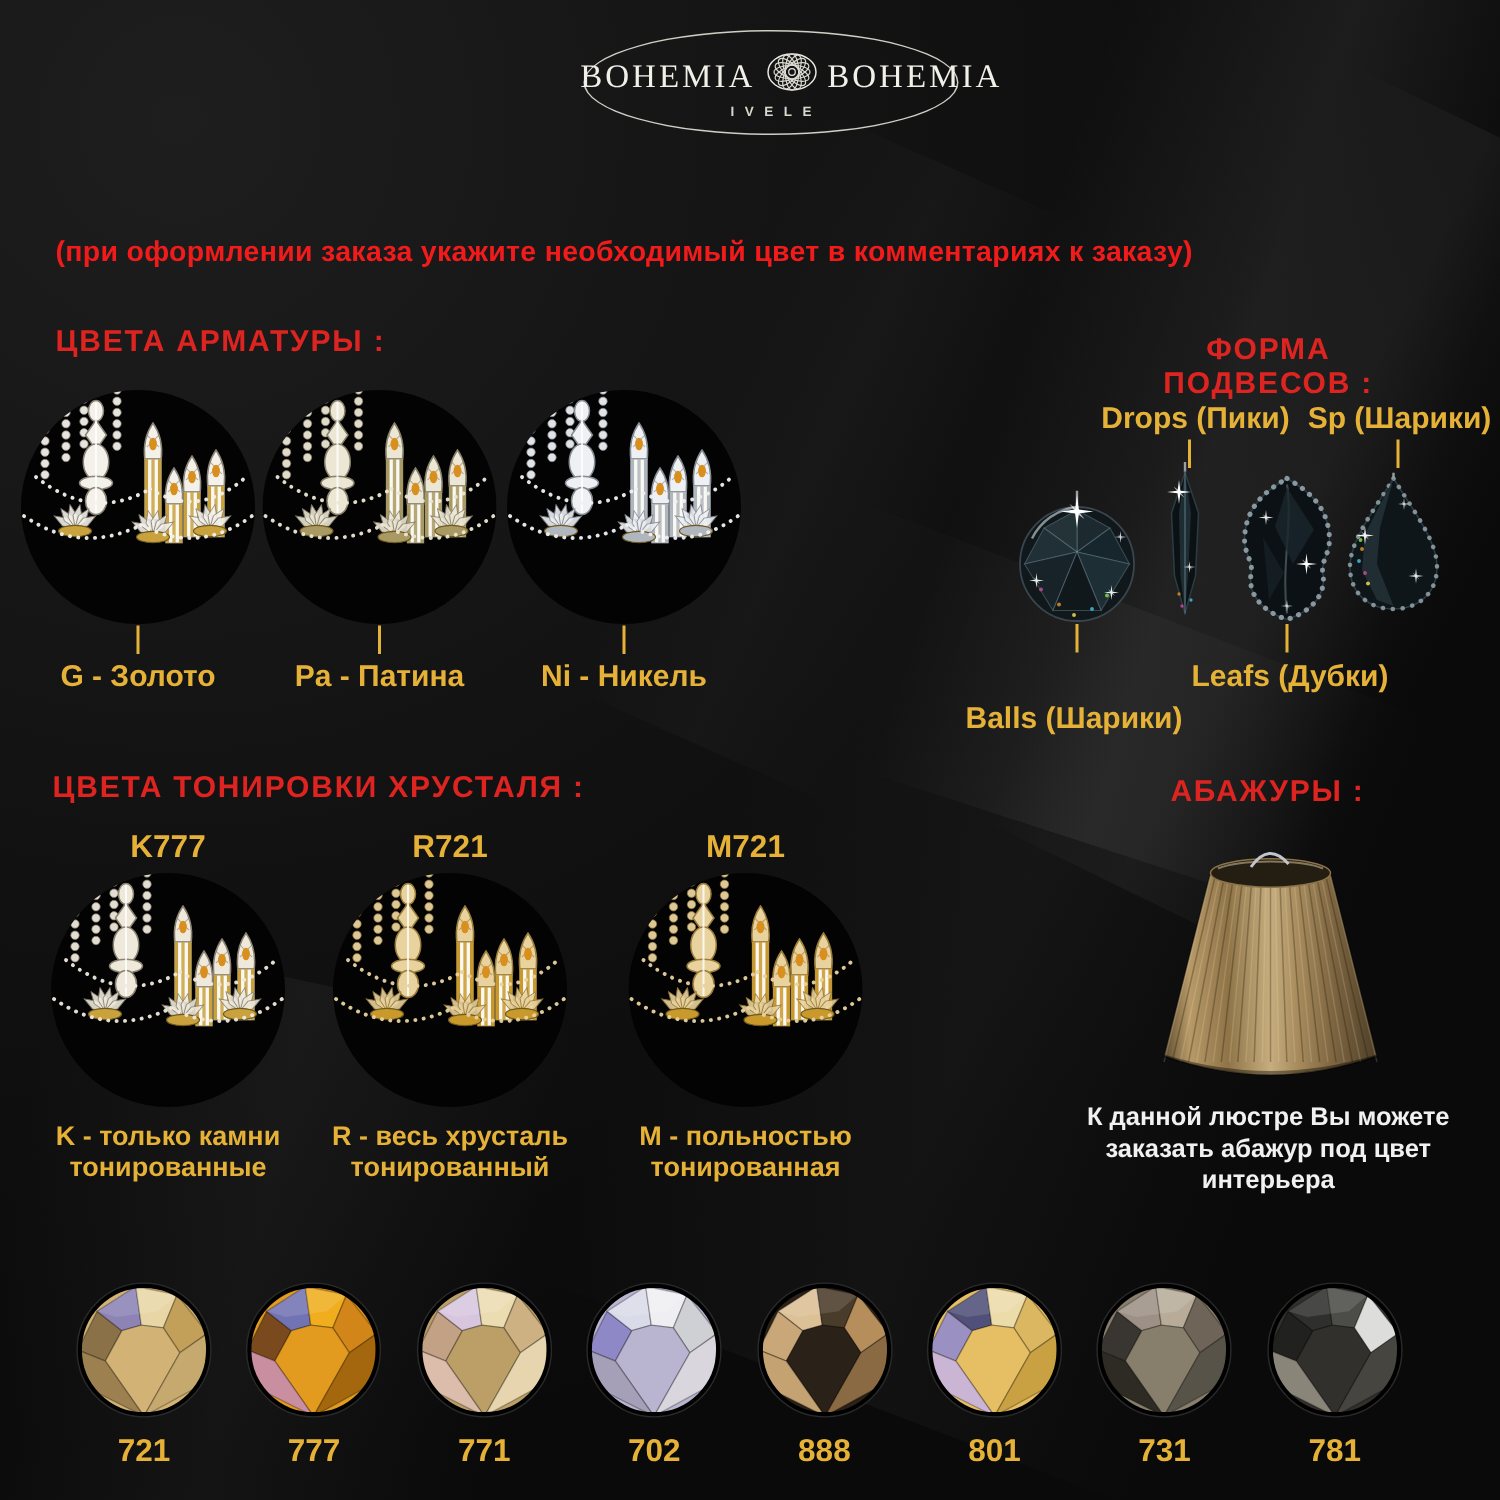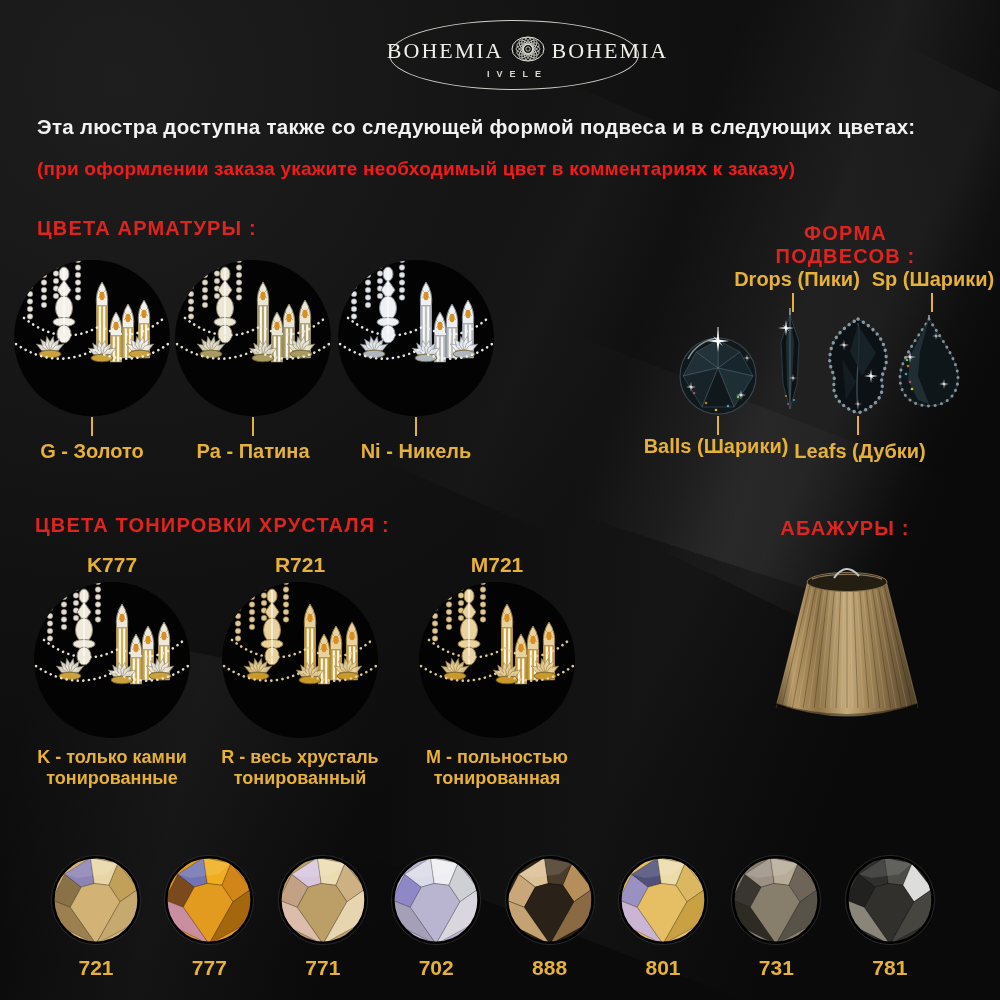--- a/index.html
+++ b/index.html
@@ -57,21 +57,20 @@
               <ellipse cx="18" cy="15" rx="12" ry="4.5" fill="none" stroke="#d9d9d0" stroke-width="0.8" transform="rotate(135 18 15)"></ellipse>
               <ellipse cx="18" cy="15" rx="12" ry="4.5" fill="none" stroke="#d9d9d0" stroke-width="0.8" transform="rotate(157.5 18 15)"></ellipse>
               <circle cx="18" cy="15" r="2.2" fill="none" stroke="#e8e8e0" stroke-width="0.8"></circle>
             </svg></span>
         <span class="logo-word">BOHEMIA</span>
       </div>
       <span class="logo-sub">IVELE</span>
     </div>
   </div>
 
-  <div class="abs intro-line">Эта люстра доступна также со следующей формой подвеса и в следующих цветах:</div>
   <div class="abs order-note" style="color: rgb(242, 27, 27);">(при оформлении заказа укажите необходимый цвет в комментариях к заказу)</div>
 
   <div class="abs sec-title" style="left: 37px; top: 217px; color: rgb(221, 36, 32);">ЦВЕТА АРМАТУРЫ :</div>
 
   <div class="abs sec-title ctr" style="left: 748px; top: 222px; width: 195px; color: rgb(221, 36, 32);">ФОРМА ПОДВЕСОВ :</div>
 
   <div class="abs sec-title" style="left: 35px; top: 514px; color: rgb(221, 36, 32);">ЦВЕТА  ТОНИРОВКИ  ХРУСТАЛЯ :</div>
 
   <div class="abs sec-title ctr" style="left: 770px; top: 517px; width: 150px; color: rgb(221, 36, 32);">АБАЖУРЫ :</div>
   <div class="abs" id="lampshade-box" style="left:772px;top:556px;"><svg width="150" height="178" viewBox="0 0 150 178">
@@ -112,20 +111,24 @@
         <line x1="102.6923076923077" y1="28" x2="124.15384615384616" y2="152" stroke="rgba(255,242,212,0.16)" stroke-width="1"></line>
         <line x1="105.76923076923077" y1="28" x2="129.6153846153846" y2="152" stroke="rgba(30,22,10,0.3)" stroke-width="1"></line>
         <line x1="108.84615384615385" y1="28" x2="135.0769230769231" y2="152" stroke="rgba(255,242,212,0.16)" stroke-width="1"></line>
         <line x1="111.92307692307693" y1="28" x2="140.53846153846155" y2="152" stroke="rgba(30,22,10,0.3)" stroke-width="1"></line>
         <line x1="115" y1="28" x2="146" y2="152" stroke="rgba(255,242,212,0.16)" stroke-width="1"></line>
         <path d="M4,148 Q75,170 146,148" fill="none" stroke="rgba(0,0,0,0.4)" stroke-width="2"></path>
         <ellipse cx="75" cy="26" rx="40" ry="9.5" fill="#241d12" stroke="#8a7448" stroke-width="1"></ellipse>
         <path d="M40,23 A40,9 0 0 1 110,23" fill="none" stroke="rgba(230,210,170,0.5)" stroke-width="1.4"></path>
         <path d="M62,22 Q74,5 87,20" fill="none" stroke="#c0c6cc" stroke-width="2"></path>
       </svg></div>
+  <div class="abs shade-note">
+    <div>К данной люстре Вы можете</div>
+    <div>заказать абажур под цвет интерьера</div>
+  </div>
 
 <div style="position: absolute; left: 14px; top: 260px; width: 156px; height: 156px;"><svg width="156" height="156" viewBox="0 0 156 156">
         <defs>
           <clipPath id="ccf0">
             <circle cx="78" cy="78" r="78"></circle>
           </clipPath>
         </defs>
         <circle cx="78" cy="78" r="78" fill="#030303"></circle>
         <g clip-path="url(#ccf0)">
           <circle cx="16" cy="4" r="2.8" fill="#f3f1ea" stroke="#8a8376" stroke-width="0.5" opacity="0.95"></circle>
@@ -829,21 +832,21 @@
         </g>
         <g transform="translate(41,21)" opacity="0.85">
           <polygon points="0,-4 0.52,0 0,4 -0.52,0" fill="#fff"></polygon>
           <polygon points="-4,0 0,-0.52 4,0 0,0.52" fill="#fff"></polygon>
           <polygon points="-1.8,-1.8 0,-0.52 1.8,1.8 0,0.52" fill="#fff" opacity="0.7" transform="rotate(0)"></polygon>
           <circle cx="0" cy="0" r="0.4" fill="#fff"></circle>
         </g>
       </svg></div>
     <div class="tick" style="left: 717px; top: 416px; position: absolute; background: rgb(229, 177, 55);"></div>
     <div class="tick" style="left: 857px; top: 416px; position: absolute; background: rgb(229, 177, 55);"></div>
-    <div class="cap" style="left: 716px; top: 435px; color: rgb(229, 177, 55);">Balls (Шарики)</div>
+    <div class="cap" style="left: 716px; top: 468px; color: rgb(229, 177, 55);">Balls (Шарики)</div>
     <div class="cap" style="left: 860px; top: 440px; color: rgb(229, 177, 55);">Leafs (Дубки)</div>
     <div class="code-label" style="left: 112px; top: 553px; color: rgb(229, 177, 55);">K777</div>
     <div style="position: absolute; left: 34px; top: 582px; width: 156px; height: 156px;"><svg width="156" height="156" viewBox="0 0 156 156">
         <defs>
           <clipPath id="cct0">
             <circle cx="78" cy="78" r="78"></circle>
           </clipPath>
         </defs>
         <circle cx="78" cy="78" r="78" fill="#030303"></circle>
         <g clip-path="url(#cct0)">

